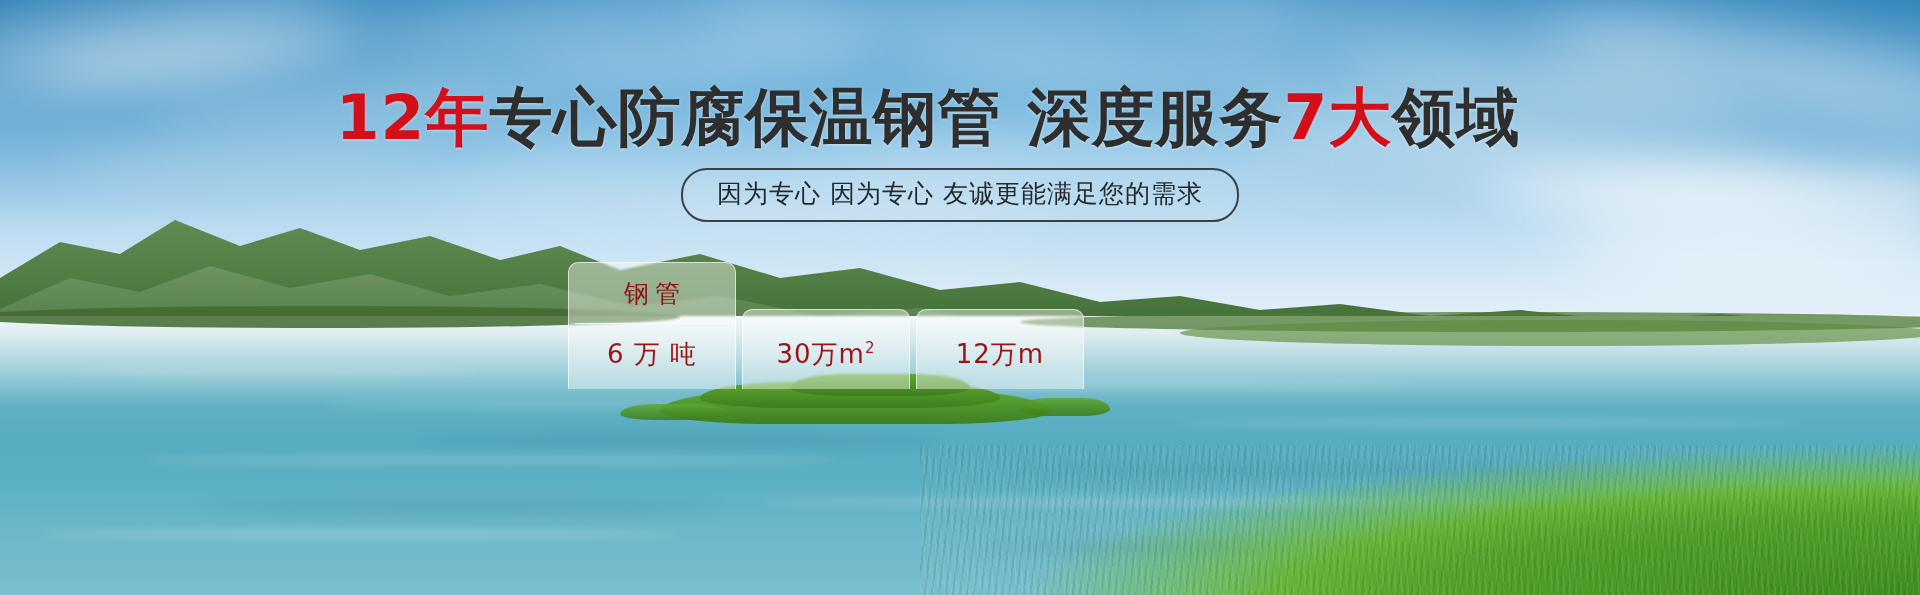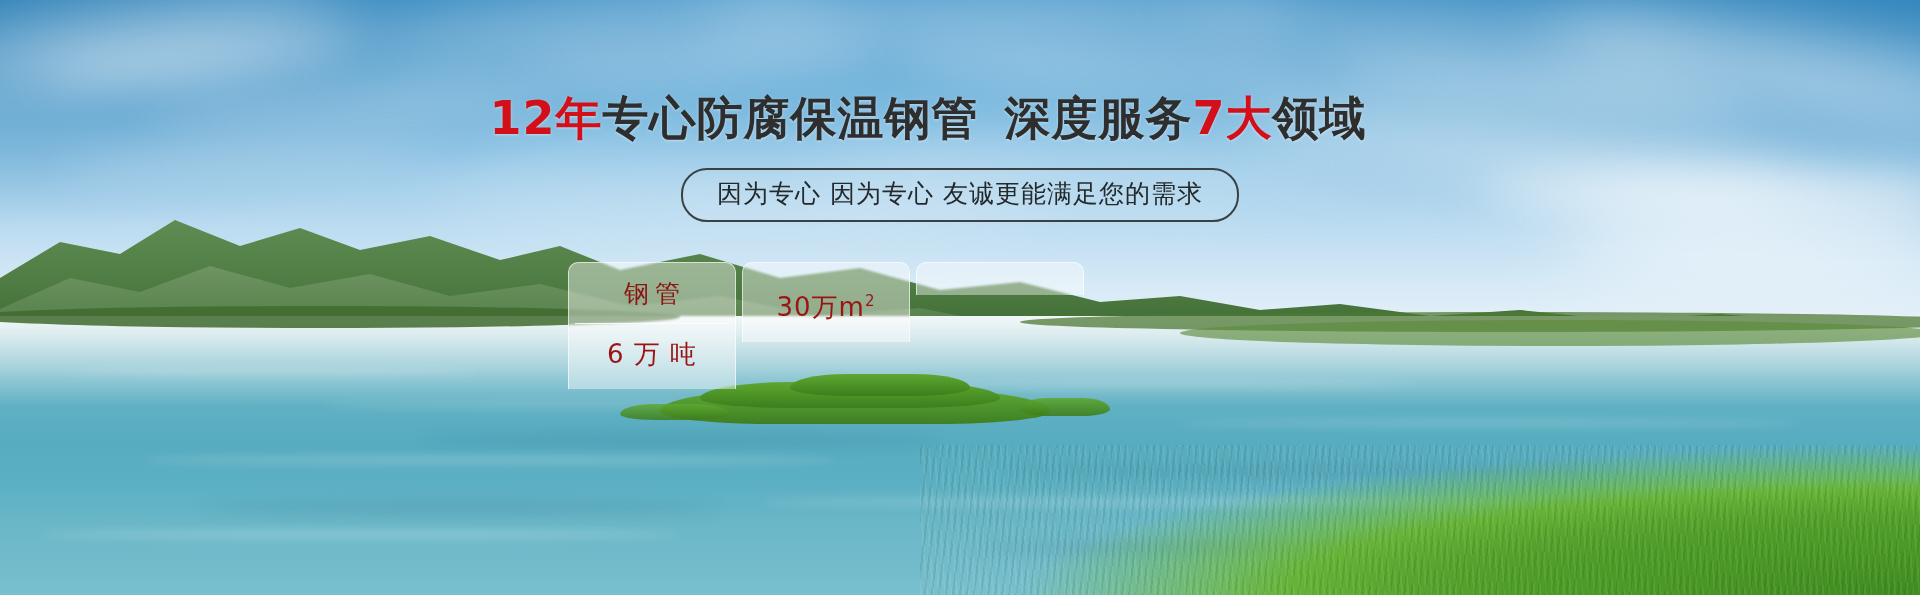--- a/index.html
+++ b/index.html
@@ -100,21 +100,21 @@
     position:absolute;
     background:linear-gradient(to bottom, #5fa733 0%, #4e9527 45%, #3d7d1d 100%);
   }
 
   
   .headline {
     position:absolute; left:0; top:82px; width:1856px;
     text-align:center;
     font-family:"DejaVu Sans","Liberation Sans",sans-serif;
     font-weight:bold;
-    font-size:46px;
+    font-size:63px;
     line-height:72px;
     letter-spacing:1px;
     white-space:nowrap;
     text-shadow:0 1px 3px rgba(255,255,255,.45);
   }
   .hl-red { color:#d3101a; }
   .hl-dark { color:#2e2e2e; }
   .hl-gap { display:inline-block; width:26px; }
 
   .subtitle-wrap {
@@ -130,21 +130,21 @@
     line-height:30px;
     color:#24292b;
     letter-spacing:1px;
     white-space:nowrap;
     background:rgba(255,255,255,.08);
   }
 
   
   .cards {
     position:absolute; left:0; top:262px; width:1652px;
-    display:flex; justify-content:center; align-items:flex-start;
+    display:flex; justify-content:center; align-items:flex-end;
     gap:6px;
   }
   .card {
     width:168px;
     background:rgba(255,255,255,.42);
     border-top-left-radius:10px;
     border-top-right-radius:10px;
     border:1px solid rgba(255,255,255,.62);
     border-bottom:none;
     padding:14px 6px 18px;
@@ -280,17 +280,18 @@
     <div class="card">
       <div class="card-label">钢管</div>
       <div class="card-value"><span>6 万 吨</span></div>
     </div>
 
     <div class="card">
       <div class="card-value"><span>30万m</span><sup>2</sup></div>
     </div>
 
     <div class="card">
+      <div class="card-value"><span>12万m</span></div>
     </div>
 
   </div>
 
 </div>
 
 </body></html>

